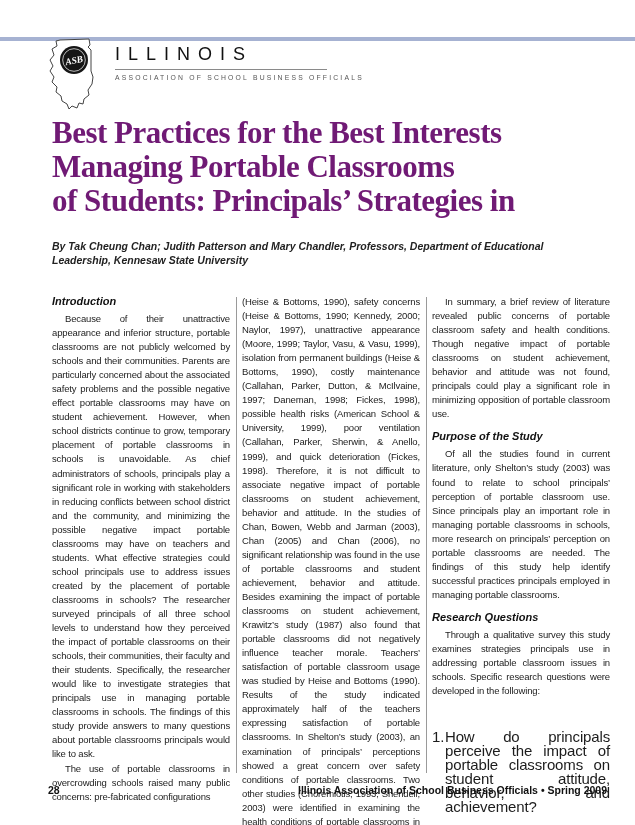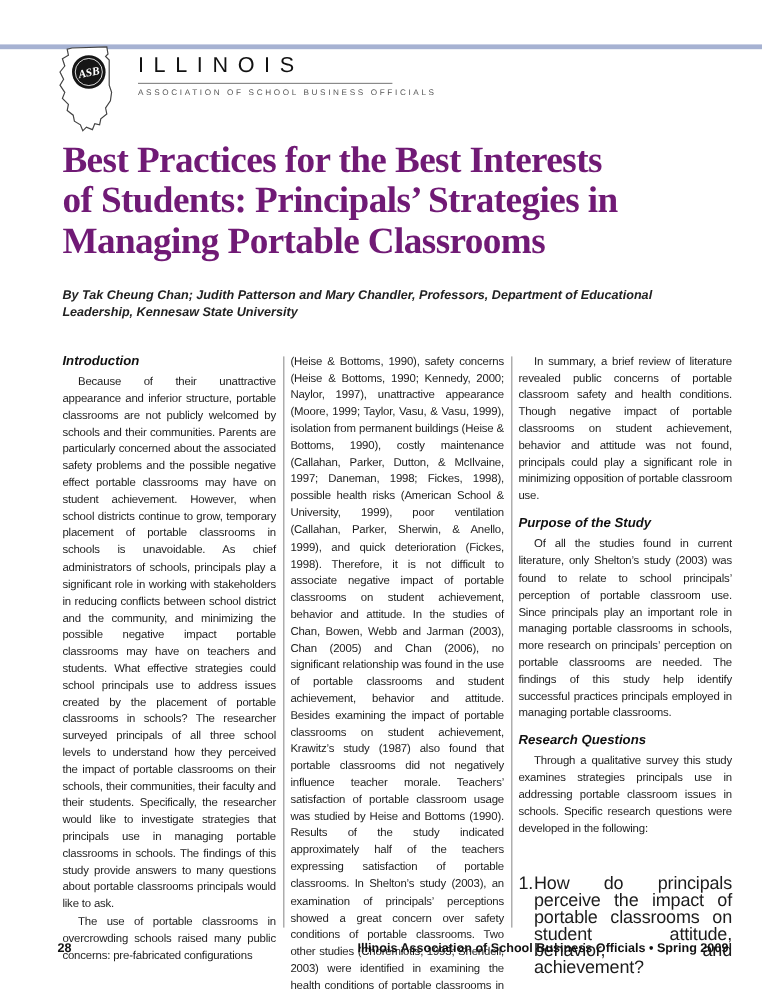--- a/index.html
+++ b/index.html
@@ -91,22 +91,22 @@
 </svg>
 
 <div class="masthead-text">
   <div class="org-name">ILLINOIS</div>
   <div class="org-rule"></div>
   <div class="org-subtitle">ASSOCIATION OF SCHOOL BUSINESS OFFICIALS</div>
 </div>
 
 <h1 class="article-title">
   <div>Best Practices for the Best Interests</div>
+  <div>Managing Portable Classrooms</div>
   <div>of Students: Principals’ Strategies in</div>
-  <div>Managing Portable Classrooms</div>
 </h1>
 
 <div class="byline">By Tak Cheung Chan; Judith Patterson and Mary Chandler, Professors, Department of Educational Leadership, Kennesaw State University</div>
 
 <div class="columns">
   <div class="col">
       <h3 class="col-heading">Introduction</h3>
       <p class="body-para indent">Because of their unattractive appearance and inferior structure, portable classrooms are not publicly welcomed by schools and their communities. Parents are particularly concerned about the associated safety problems and the possible negative effect portable classrooms may have on student achievement. However, when school districts continue to grow, temporary placement of portable classrooms in schools is unavoidable. As chief administrators of schools, principals play a significant role in working with stakeholders in reducing conflicts between school district and the community, and minimizing the possible negative impact portable classrooms may have on teachers and students. What effective strategies could school principals use to address issues created by the placement of portable classrooms in schools? The researcher surveyed principals of all three school levels to understand how they perceived the impact of portable classrooms on their schools, their communities, their faculty and their students. Specifically, the researcher would like to investigate strategies that principals use in managing portable classrooms in schools. The findings of this study provide answers to many questions about portable classrooms principals would like to ask.</p>
       <p class="body-para indent">The use of portable classrooms in overcrowding schools raised many public concerns: pre-fabricated configurations</p>
     </div>

